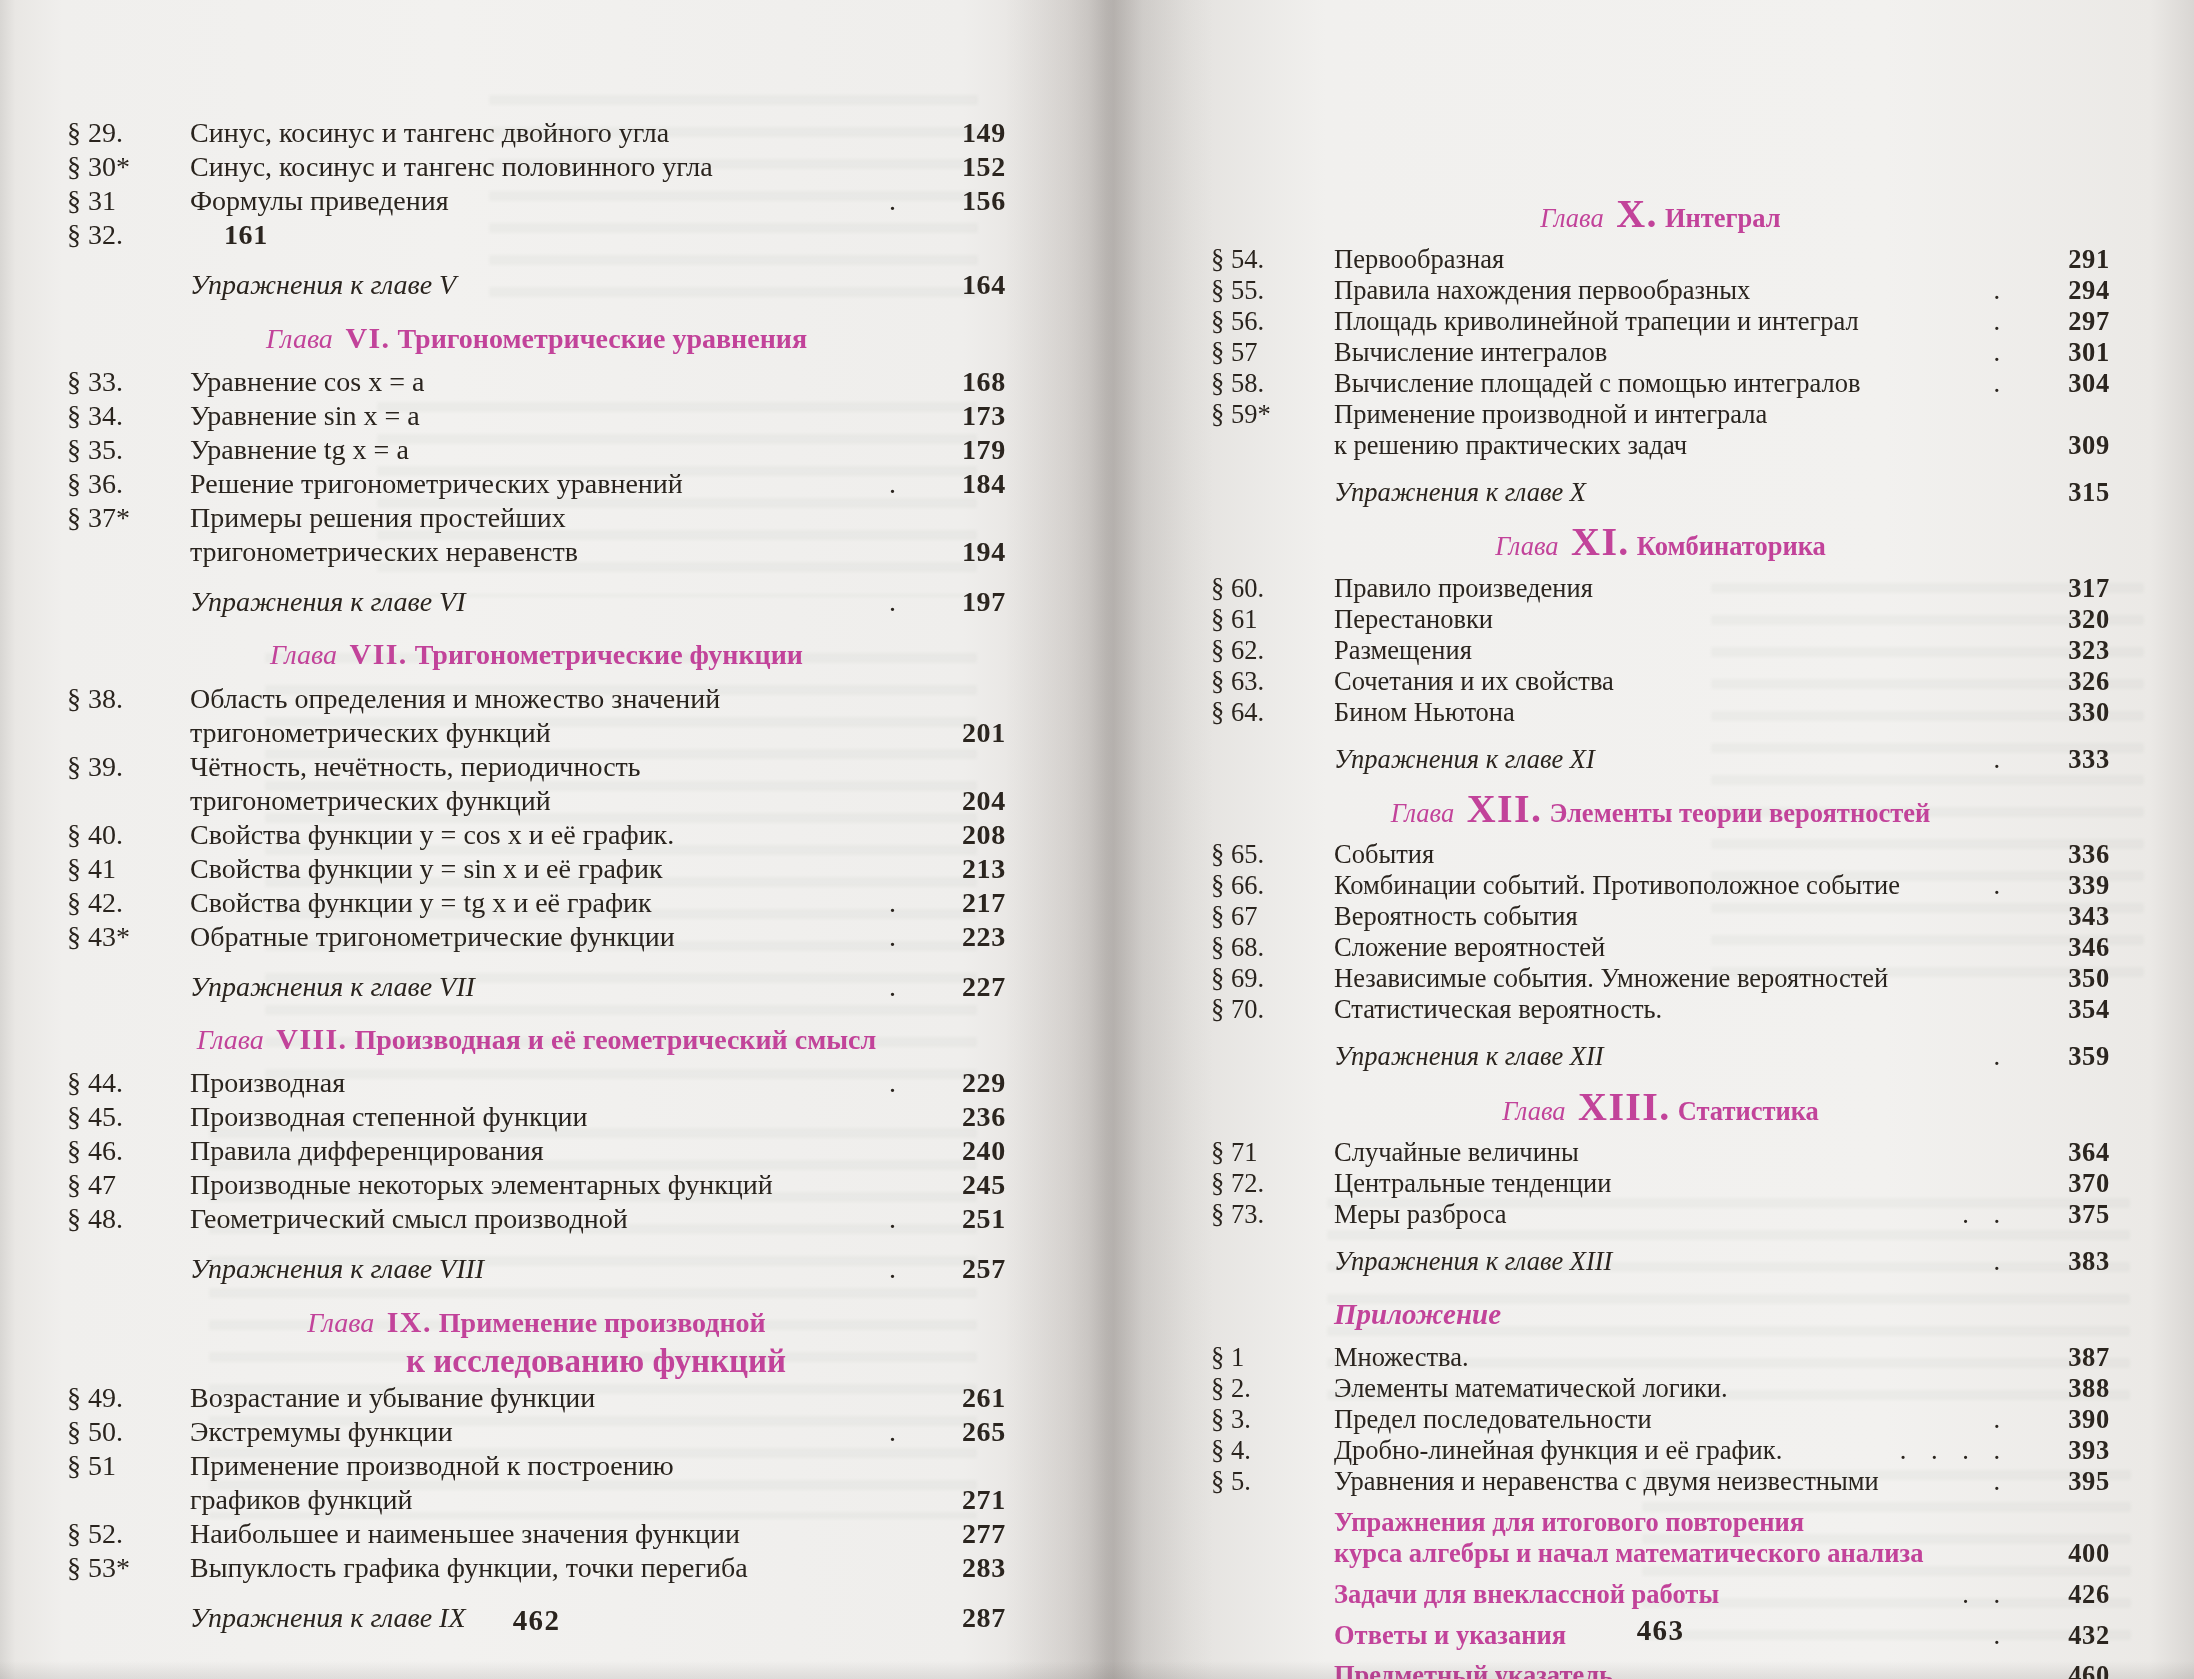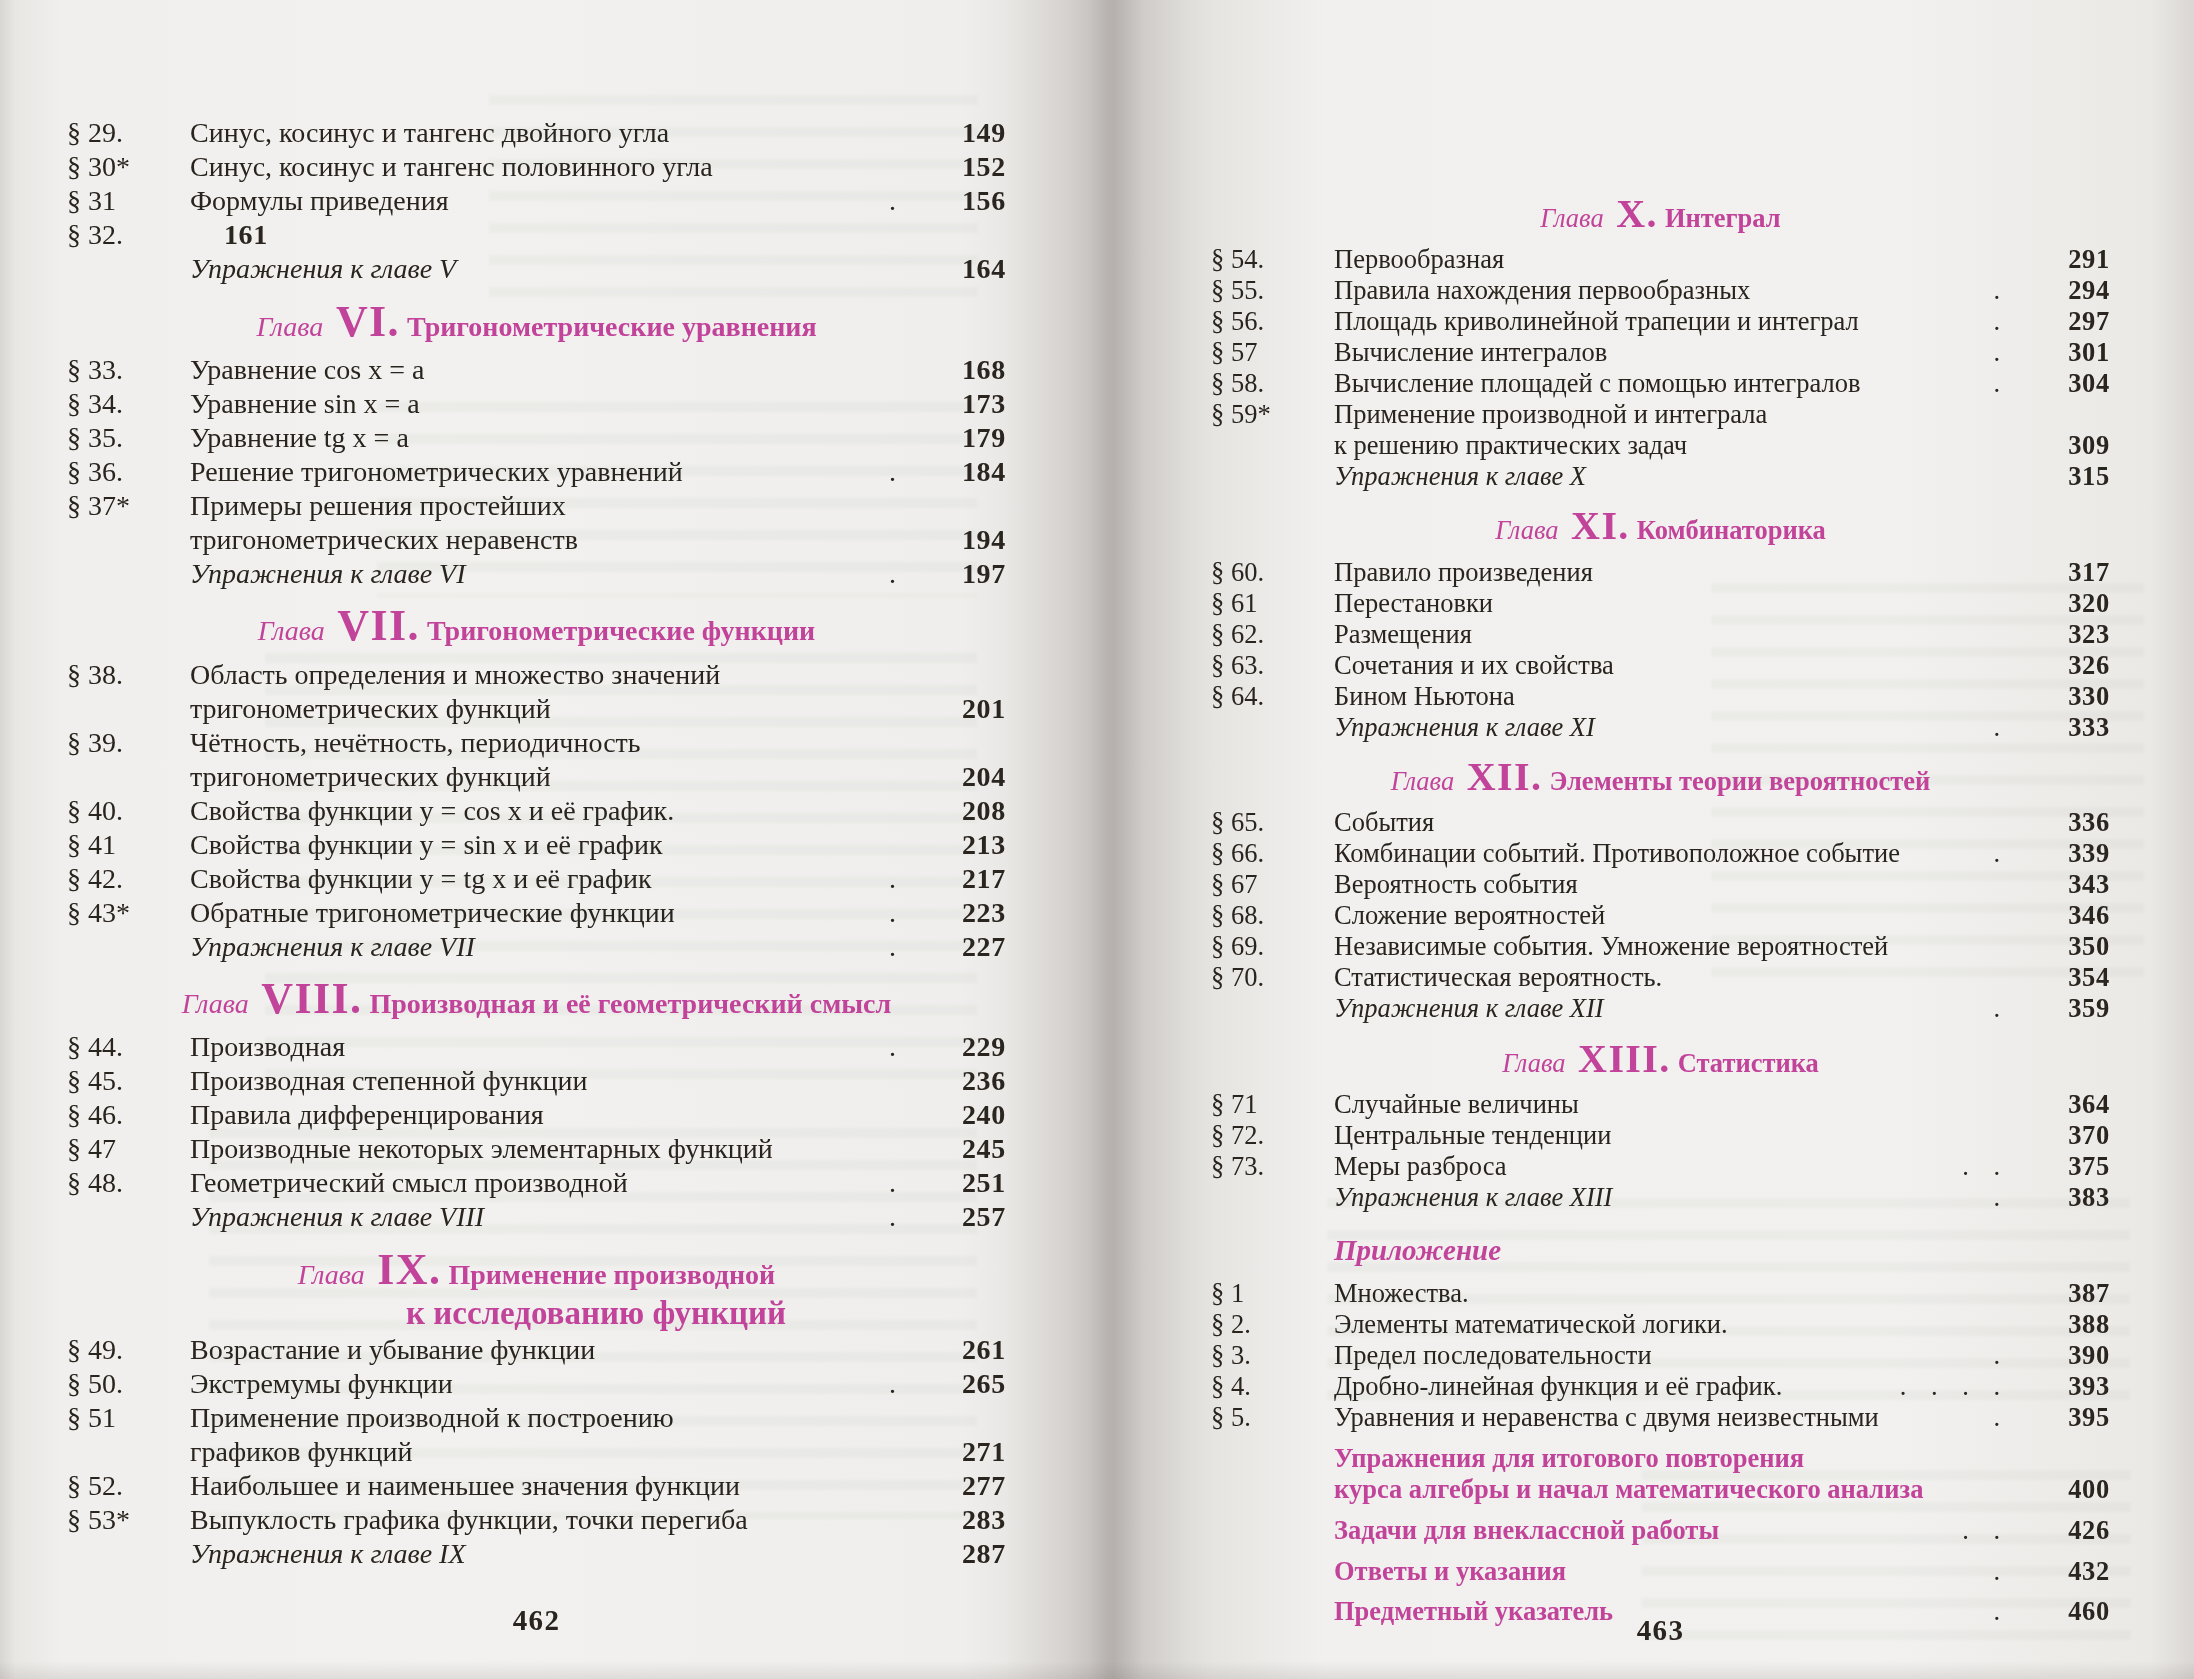--- a/index.html
+++ b/index.html
@@ -33,32 +33,32 @@
   .page-right .toc { padding:168px 84px 0 114px; font-size:26.5px; }
 
   .row { display:flex; align-items:flex-start; }
   .page-left  .row { line-height:34px; }
   .page-right .row { line-height:31px; }
   .num   { flex:none; width:123px; }
   .title { flex:1 1 auto; }
   .dots  { flex:none; align-self:flex-end; margin-right:32px; word-spacing:18px; }
   .pg    { flex:none; align-self:flex-end; min-width:78px; text-align:right;
            font-weight:700; letter-spacing:0.7px; color:#2b251f; }
-  .row.it .title { font-style:italic; }
+  .row.it .title { font-style:italic;margin-top:16px; }
   .row.pink { margin-top:9.8px; }
   .row.pink .title { font-weight:700; color:var(--pink); }
 
   .chapter { text-align:center; margin:12.6px 0 4.2px; color:var(--pink); }
   .page-left  .chapter { line-height:45px; }
   .page-right .chapter { line-height:43px; }
   .ch-word  { font-style:italic; }
   .page-left  .ch-word, .page-left  .ch-title { font-size:28px; }
   .page-right .ch-word, .page-right .ch-title { font-size:26.5px; }
   .ch-num   { font-weight:700; letter-spacing:1.4px; padding:0 7px 0 12.6px; }
-  .page-left  .ch-num { font-size:44px; }
+  .page-left  .ch-num { font-size:30px; }
   .page-right .ch-num { font-size:40px; }
   .ch-title { font-weight:700; }
   .ch-title2 { font-weight:700; line-height:32px; padding-left:119px; }
   .page-left .ch-title2 { font-size:33px; }
 
   .app-heading { margin:15.4px 0 5.6px; padding-left:123px; line-height:43px; }
   .app-heading span { color:var(--pink); font-style:italic; font-weight:700; font-size:29px;text-align:center; }
 
   .footer { position:absolute; text-align:center; font-weight:700; font-size:29px; letter-spacing:1.4px; }
   .page-left  .footer { left:67px;  width:939px; top:1593px; }

